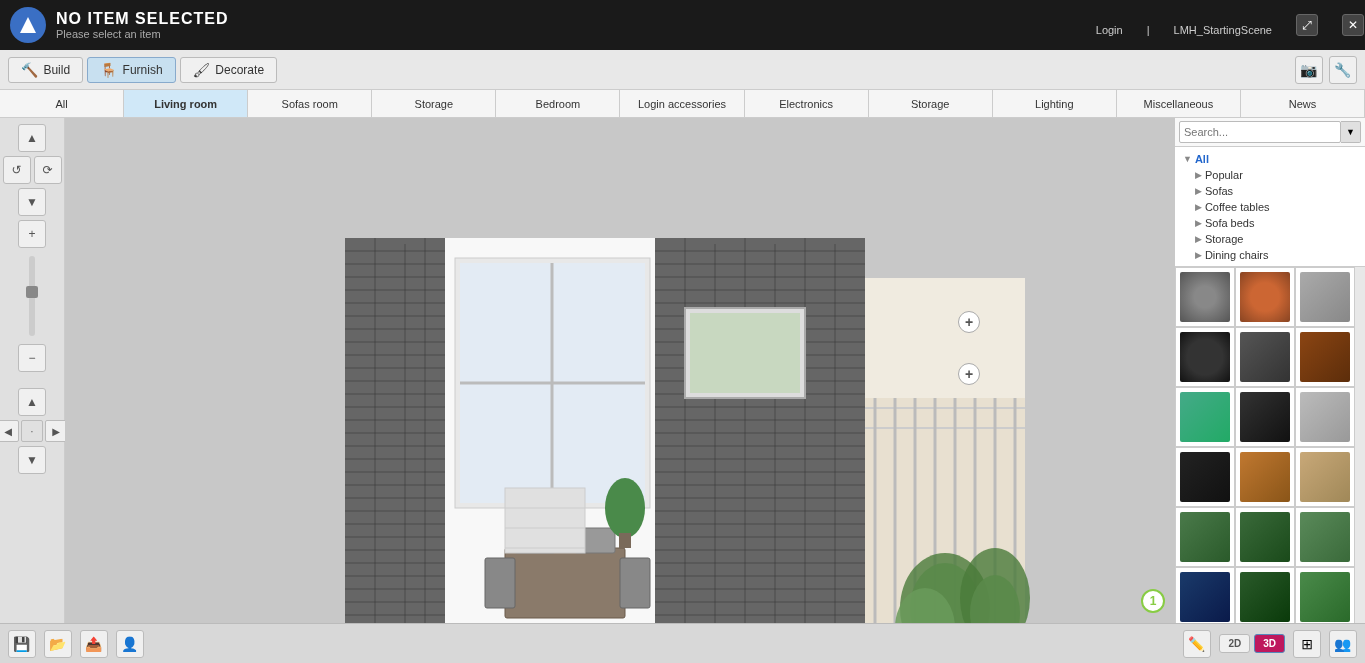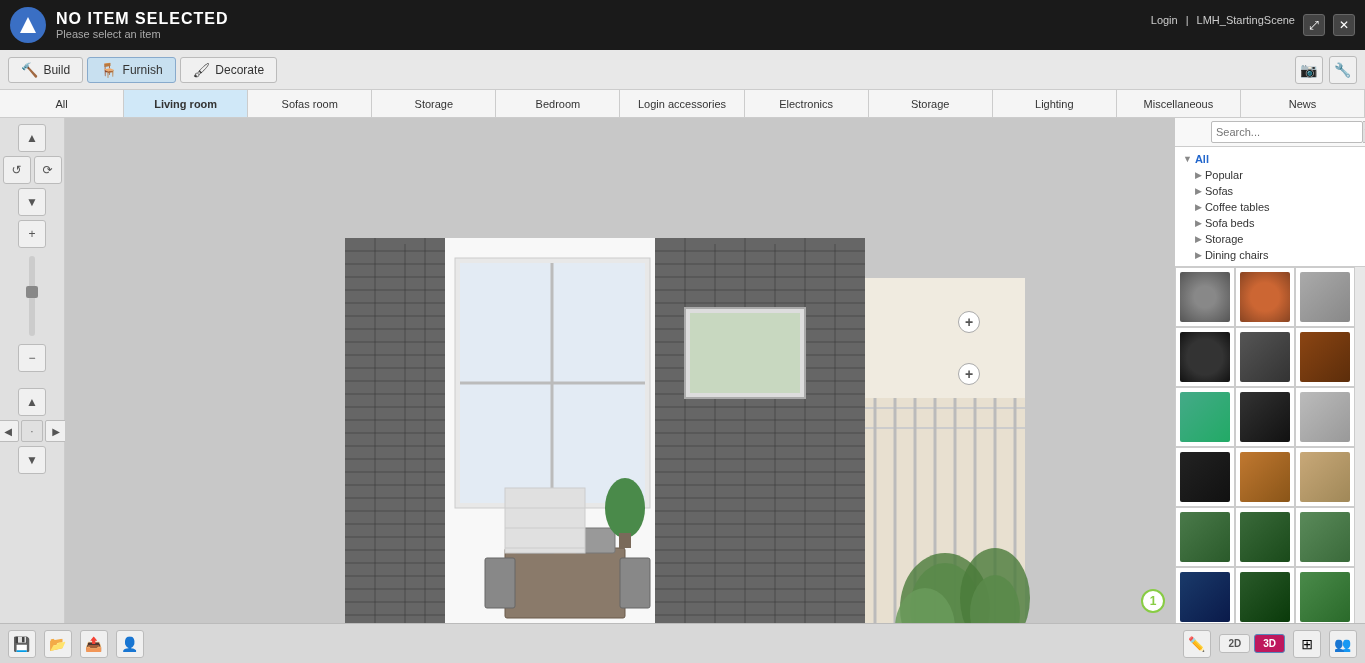--- a/index.html
+++ b/index.html
@@ -20,22 +20,22 @@
       background: #3a6fc4;
       border-radius: 50%;
       display: flex; align-items: center; justify-content: center;
       margin-right: 10px;
       font-weight: bold; color: white; font-size: 14px;
     }
     #header .title-block { color: white; }
     #header .title-block .main-title { font-size: 16px; font-weight: bold; letter-spacing: 1px; }
     #header .title-block .sub-title { font-size: 11px; color: #aaa; }
     #header .header-right {
-      position: absolute; right: 10px;
-      display: flex; align-items: flex-start; gap: 8px;
+      position: absolute; right: 1px;
+      display: flex; align-items: flex-end; gap: 24px;
     }
     #header .header-right .login-info { color: #ccc; font-size: 11px; }
     #header .win-btn {
       width: 22px; height: 22px;
       background: #444; border: 1px solid #666;
       border-radius: 3px;
       display: flex; align-items: center; justify-content: center;
       color: white; font-size: 12px; cursor: pointer;
     }
 
@@ -282,21 +282,20 @@
       background: #f8f8f8;
       border-bottom: 1px solid #ccc;
     }
     .search-input {
       flex: 1;
       height: 22px;
       border: 1px solid #bbb;
       border-radius: 2px;
       padding: 0 4px;
       font-size: 11px;
-      margin-left: 32px;
     }
     .search-dropdown-btn {
       width: 20px; height: 22px;
       background: #e0e0e0;
       border: 1px solid #bbb;
       border-left: none;
       border-radius: 0 2px 2px 0;
       display: flex; align-items: center; justify-content: center;
       cursor: pointer; font-size: 9px;
     }

